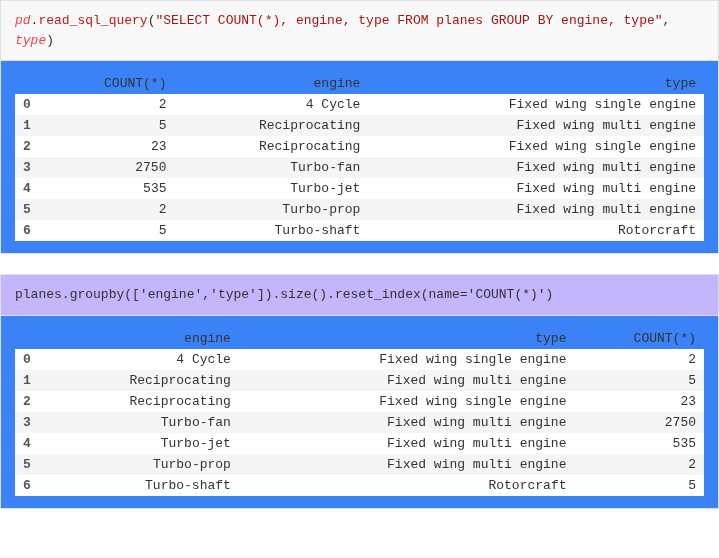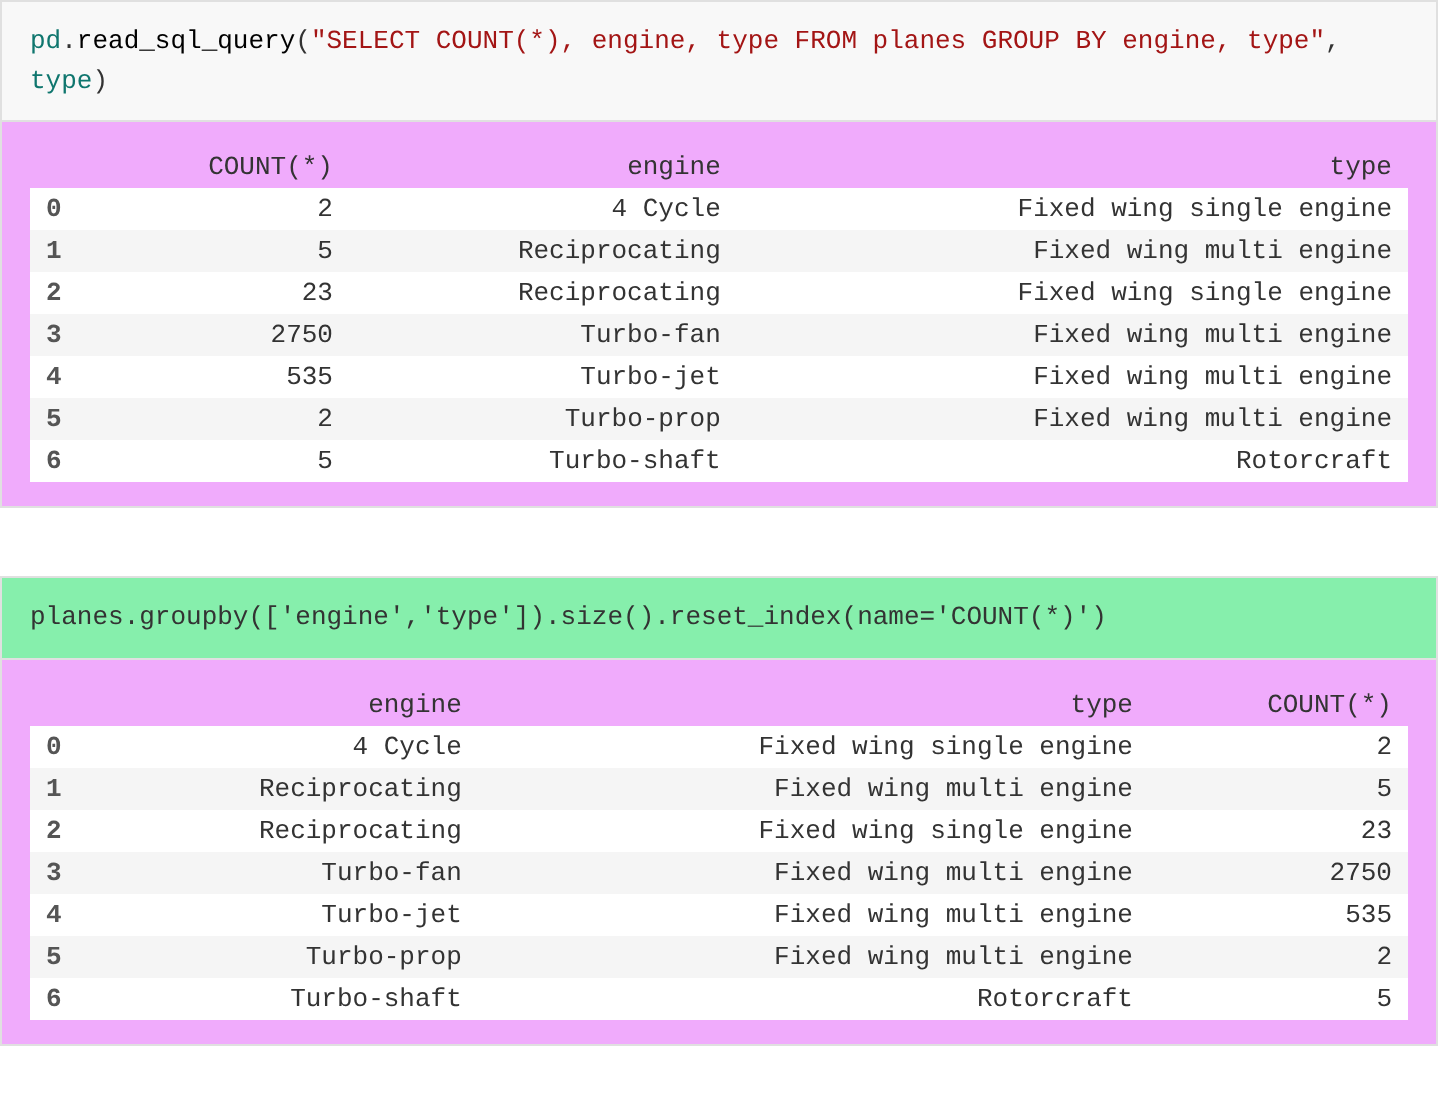--- a/index.html
+++ b/index.html
@@ -12,27 +12,27 @@
 
     .code-block {
       background: #f8f8f8;
       border: 1px solid #e0e0e0;
       padding: 10px 14px;
       color: #333;
       font-size: 13px;
       line-height: 1.5;
     }
 
-    .code-block .fn { color: #000000; }
+    .code-block .fn { color: #b91c1c; }
     .code-block .str { color: #a31515; }
-    .code-block .var { color: #0f766e; }
+    .code-block .var { color: #ef4444; font-style: italic; }
 
     .table-container {
       padding: 12px 14px;
-      background: #f0abfc;
+      background: #3b82f6;
       border: 1px solid #e0e0e0;
       border-top: none;
     }
 
     table {
       border-collapse: collapse;
       width: 100%;
     }
 
     table th {
@@ -64,27 +64,27 @@
       text-align: left;
       width: 30px;
     }
 
     .section-gap {
       height: 10px;
       background: #ffffff;
     }
 
     .code-block2 {
-      background: #86efac;
+      background: #c4b5fd;
       border: 1px solid #e0e0e0;
       padding: 10px 14px;
       color: #333;
       font-size: 13px;
       line-height: 1.5;
-      margin-top: 24px;
+      margin-top: 10px;
     }
   </style>
 </head>
 <body>
 
 <div class="code-block">
   <span class="var">pd</span><span>.</span><span class="fn">read_sql_query</span><span>(</span><span class="str">"SELECT COUNT(*), engine, type FROM planes GROUP BY engine, type"</span><span>, </span><span class="var">type</span><span>)</span>
 </div>
 
 <div class="table-container">

